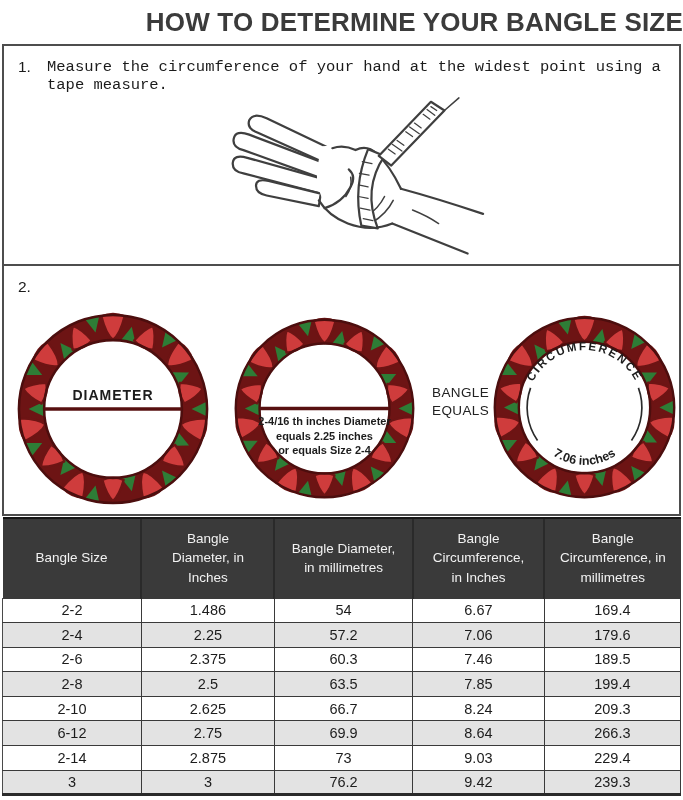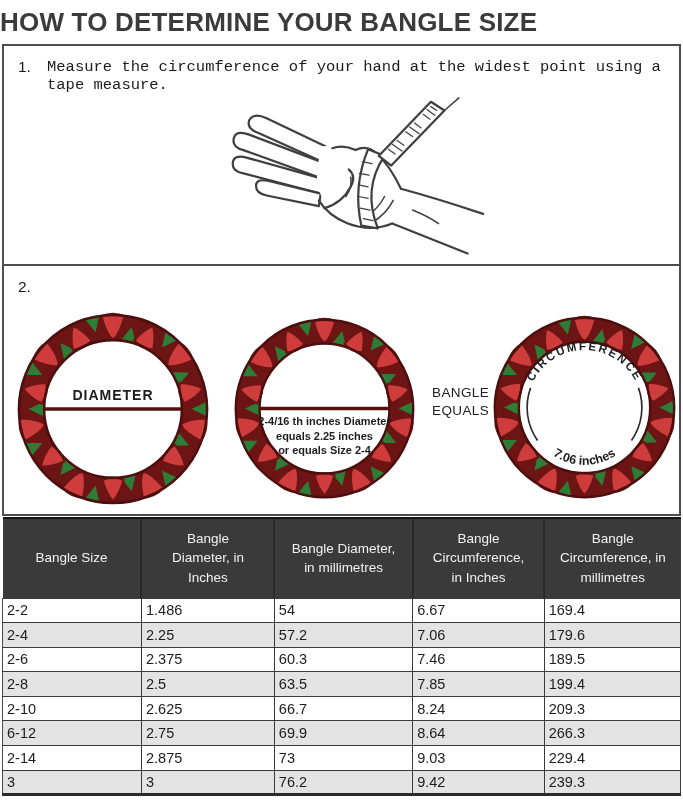--- a/index.html
+++ b/index.html
@@ -1,20 +1,20 @@
 <!DOCTYPE html>
 <html style="--header-bg: #3a3a3a; --row-alt: #e3e3e3;"><head>
 <meta charset="utf-8">
 <style>
   * { margin:0; padding:0; box-sizing:border-box; }
   html,body { width:683px; background:#ffffff; font-family:"Liberation Sans", sans-serif; color:#1d1d1d; }
   .page { width:683px; height:800px; overflow:hidden; background:#fff; }
 
   .page-title{
-    text-align:left; font-size:26px; font-weight:bold; color:#3b3b3b;
+    text-align:right; font-size:26px; font-weight:bold; color:#3b3b3b;
     padding:7px 0 6px; letter-spacing:.2px;
   }
 
   .section{ border:2px solid #4d4d4d; background:#fff; margin:0 2px; }
   .section-1{ height:222px; }
   .section-2{ height:252px; margin-top:-2px; }
 
   .step-row{ display:flex; padding:12px 10px 0 14px; font-size:15.5px; color:#1b1b1b; }
   .step-num{ width:29px; flex:none; }
   .step-text{ flex:1;font-family:Liberation Mono, monospace; }
@@ -37,21 +37,21 @@
 
   
   table{ width:679px; margin:1px 2px 0; border-collapse:collapse; table-layout:fixed; }
   thead th{
     background:var(--header-bg,#3a3a3a); color:#f2f2f2; font-weight:normal;
     font-size:13.5px; line-height:1.45; height:80px; vertical-align:middle;
     border-left:2px solid #2a2a2a; border-top:2px solid #161616; padding:4px 14px;
   }
   thead th:first-child{ border-left:none; }
   tbody td{
-    text-align:left; font-size:14.5px; color:#1c1c1c; height:24.6px;
+    text-align:center; font-size:14.5px; color:#1c1c1c; height:24.6px;
     border:1px solid #3a3a3a; border-left:1px solid #4a4a4a; background:#fff; padding:0 4px;
   }
   tbody tr:nth-child(even) td{ background:var(--row-alt,#e3e3e3); }
   tbody tr:last-child td{ border-bottom:3px solid #2a2a2a; }
 </style>
 </head>
 <body>
 
 <div class="page">
 

